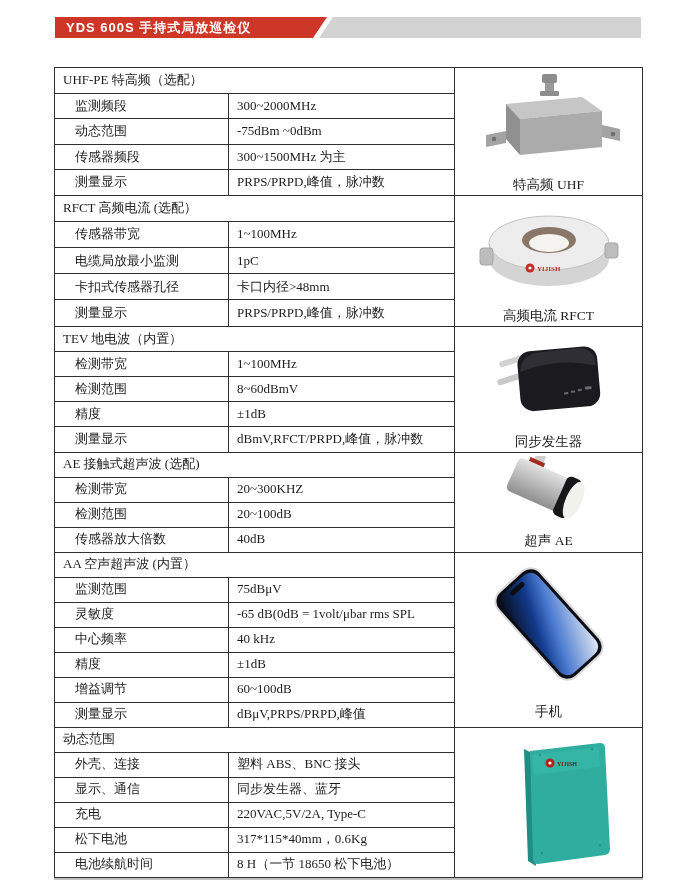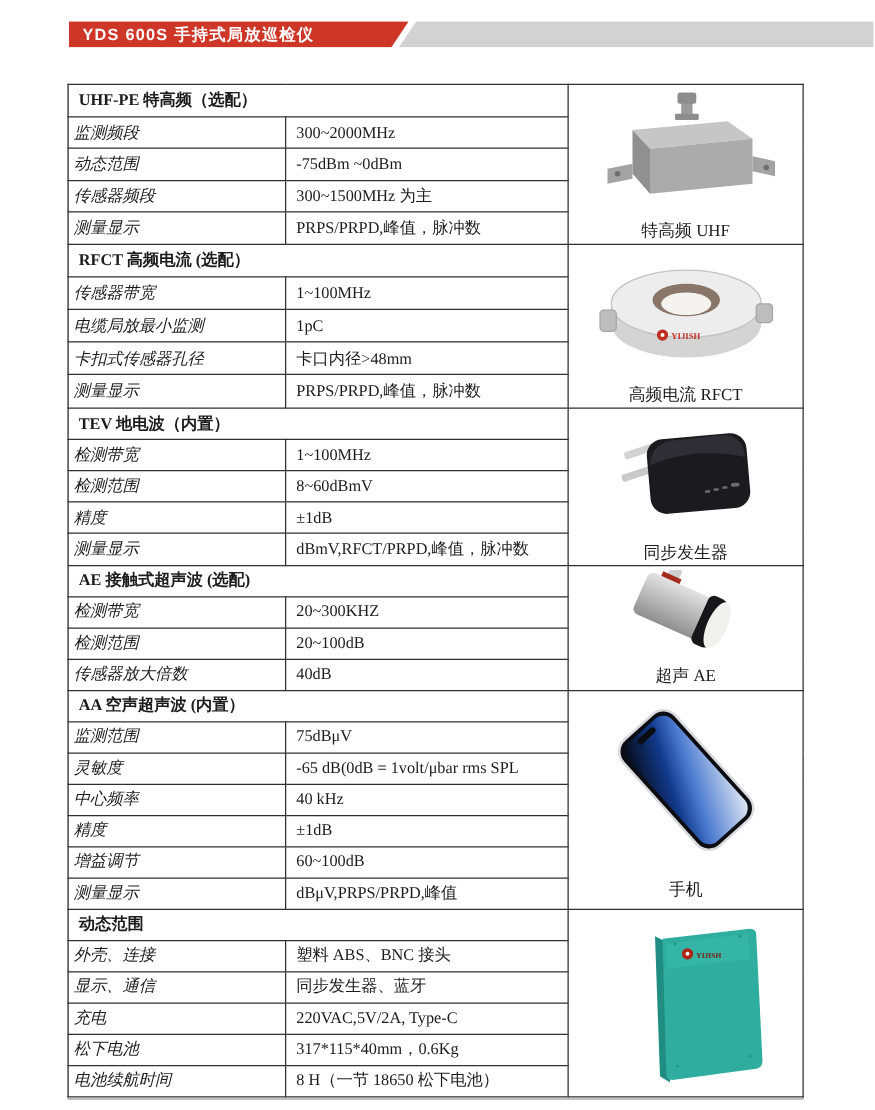--- a/index.html
+++ b/index.html
@@ -2,43 +2,43 @@
 <html><head>
 <meta charset="utf-8">
 <style>
   * { margin:0; padding:0; box-sizing:border-box; }
   html,body { background:#ffffff; }
   body {
     width:700px; height:888px; position:relative; overflow:hidden;
     font-family:"Liberation Serif","DejaVu Serif",serif; color:#1c1c1c;
   }
   
-  .titlebar { position:absolute; left:55px; top:17px; width:644px; height:21px; display:flex; }
+  .titlebar { position:absolute; left:55px; top:17px; width:586px; height:21px; display:flex; }
   .titlebar-red {
     width:272px; background:#ce3628; display:flex; align-items:center; padding-left:11px;
     clip-path:polygon(0 0,100% 0,calc(100% - 14px) 100%,0 100%);
   }
   .title-text {
     color:#ffffff; font-family:"Liberation Sans","DejaVu Sans",sans-serif;
     font-weight:bold; font-size:13px; letter-spacing:1px; white-space:nowrap;
   }
   .titlebar-gray {
     flex:1; margin-left:-8px; background:#d2d2d2;
     clip-path:polygon(14px 0,100% 0,100% 100%,0 100%);
   }
   
   table.spec { position:absolute; left:54px; top:67px; width:588px;
     border-collapse:collapse; table-layout:fixed;
     box-shadow:0 2px 0 rgba(140,140,140,.55);
   }
   col.c1 { width:174px; } col.c2 { width:226px; } col.c3 { width:188px; }
   table.spec td { border:1px solid #2f2f2f; height:25px; vertical-align:middle;
     font-size:13px; line-height:1.1; overflow:hidden; white-space:nowrap; }
-  td.sec { font-weight:bold; font-size:13.5px; padding-left:8px;margin-left:32px; }
-  td.lbl { padding-left:4px;font-style:italic; }
+  td.sec { font-weight:normal; font-size:13.5px; padding-left:8px;margin-left:32px; }
+  td.lbl { padding-left:20px; }
   td.val { padding-left:8px; }
   td.imgcell { text-align:center; padding:2px; }
   .caption { font-size:13.5px; margin-top:16px; }
   svg { display:block; margin:0 auto; }
 </style>
 </head>
 <body>
 
 <div class="titlebar">
   <div class="titlebar-red">

